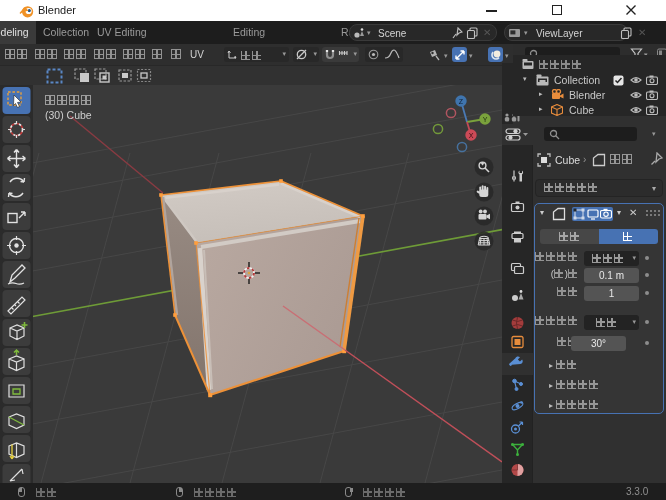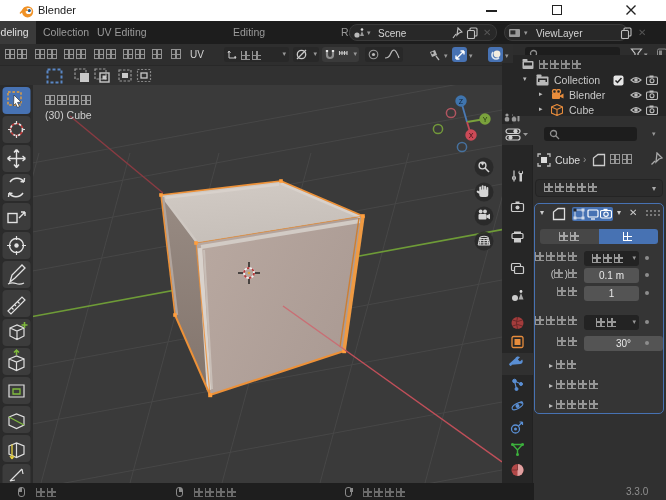--- a/index.html
+++ b/index.html
@@ -23,21 +23,21 @@
 .menu{position:absolute;top:5px;font-size:10px;color:#d2d2d2}
 .wbox{position:absolute;background:#282828;border-radius:3px}
 
 #outliner{left:513px;top:44px;width:153px;height:80px;background:#262626}
 #outlhead{left:513px;top:44px;width:153px;height:19px;background:#2d2d2d}
 .orow{position:absolute;left:0;width:164px;height:13px;color:#c8c8c8;font-size:10px}
 
 #props{left:502px;top:124px;width:164px;height:359px;background:#303030}
 #ptabs{position:absolute;left:0;top:0;width:31px;height:359px;background:#262626;border-right:1px solid #222}
 
-#status{left:0;top:483px;width:534px;height:17px;background:#1e1e1e;color:#989898;font-size:9.5px}
+#status{left:0;top:483px;width:666px;height:17px;background:#1e1e1e;color:#989898;font-size:9.5px}
 .mouseic{display:inline-block;width:7px;height:10px;border:1px solid #8a8a8a;border-radius:3px;vertical-align:-2px;position:relative}
 .field{background:#1d1d1d;border-radius:3px;position:absolute}
 svg{display:block}
 .dot{position:absolute;width:4px;height:4px;border-radius:50%;background:#8d8d8d}
 .lbl{position:absolute;text-align:right;color:#c8c8c8}
 .slider{position:absolute;background:#545454;border-radius:3px;color:#e8e8e8;font-size:10px;text-align:center}
 .drop{position:absolute;background:#232323;border-radius:3px;color:#dadada;font-size:10px}
 </style></head>
 <body>
 <div id="app">
@@ -629,21 +629,21 @@
    <div class="lbl" style="left:0px;top:82px;width:44px;color:#cdcdcd"><i class="hz s9"></i><i class="hz s9"></i></div>
    <div class="slider" style="left:49px;top:82px;width:55px;height:15px;line-height:15px">1</div>
    <div class="dot" style="left:110px;top:87px"></div>
    <div class="lbl" style="left:0px;top:111px;width:44px;color:#cdcdcd"><i class="hz s9"></i><i class="hz s9"></i><i class="hz s9"></i><i class="hz s9"></i></div>
    <div class="drop" style="left:49px;top:111px;width:55px;height:15px">
             <span style="position:absolute;left:12px;top:2px;color:#e2e2e2"><i class="hz s9"></i><i class="hz s9"></i></span>
             <span style="position:absolute;right:3px;top:3px;font-size:7px;color:#999">▾</span>
           </div>
    <div class="dot" style="left:110px;top:116px"></div>
    <div class="lbl" style="left:0px;top:132px;width:44px;color:#cdcdcd"><i class="hz s9"></i><i class="hz s9"></i></div>
-   <div class="slider" style="left:49px;top:132px;width:79px;height:15px;line-height:15px">30°</div>
+   <div class="slider" style="left:36px;top:132px;width:55px;height:15px;line-height:15px">30°</div>
    <div class="dot" style="left:110px;top:137px"></div>
 
    <div class="ab" style="left:14px;top:155px;color:#d2d2d2"><span style="font-size:8px;color:#bbb">▸</span> <i class="hz s9"></i><i class="hz s9"></i></div>
    <div class="ab" style="left:14px;top:175px;color:#d2d2d2"><span style="font-size:8px;color:#bbb">▸</span> <i class="hz s9"></i><i class="hz s9"></i><i class="hz s9"></i><i class="hz s9"></i></div>
    <div class="ab" style="left:14px;top:195px;color:#d2d2d2"><span style="font-size:8px;color:#bbb">▸</span> <i class="hz s9"></i><i class="hz s9"></i><i class="hz s9"></i><i class="hz s9"></i></div>
   </div>
  </div>
 </div>
 
 <div id="status" class="ab">

